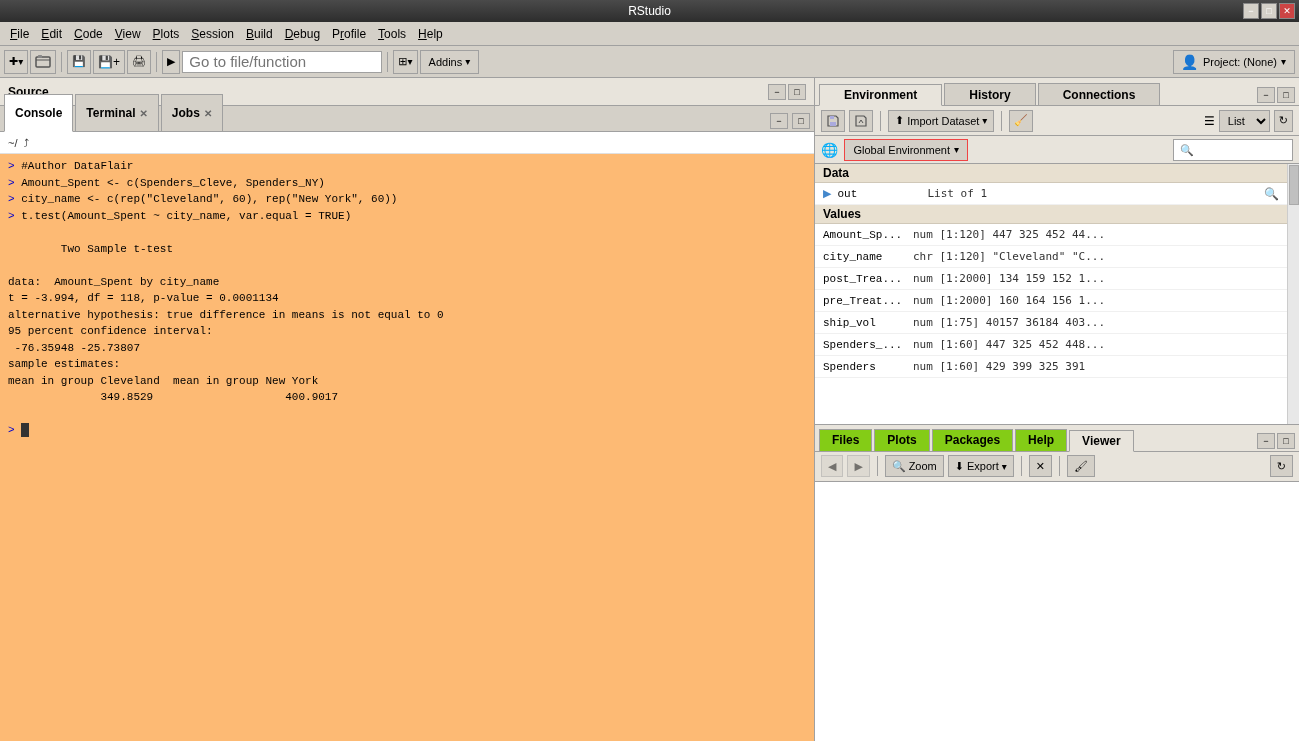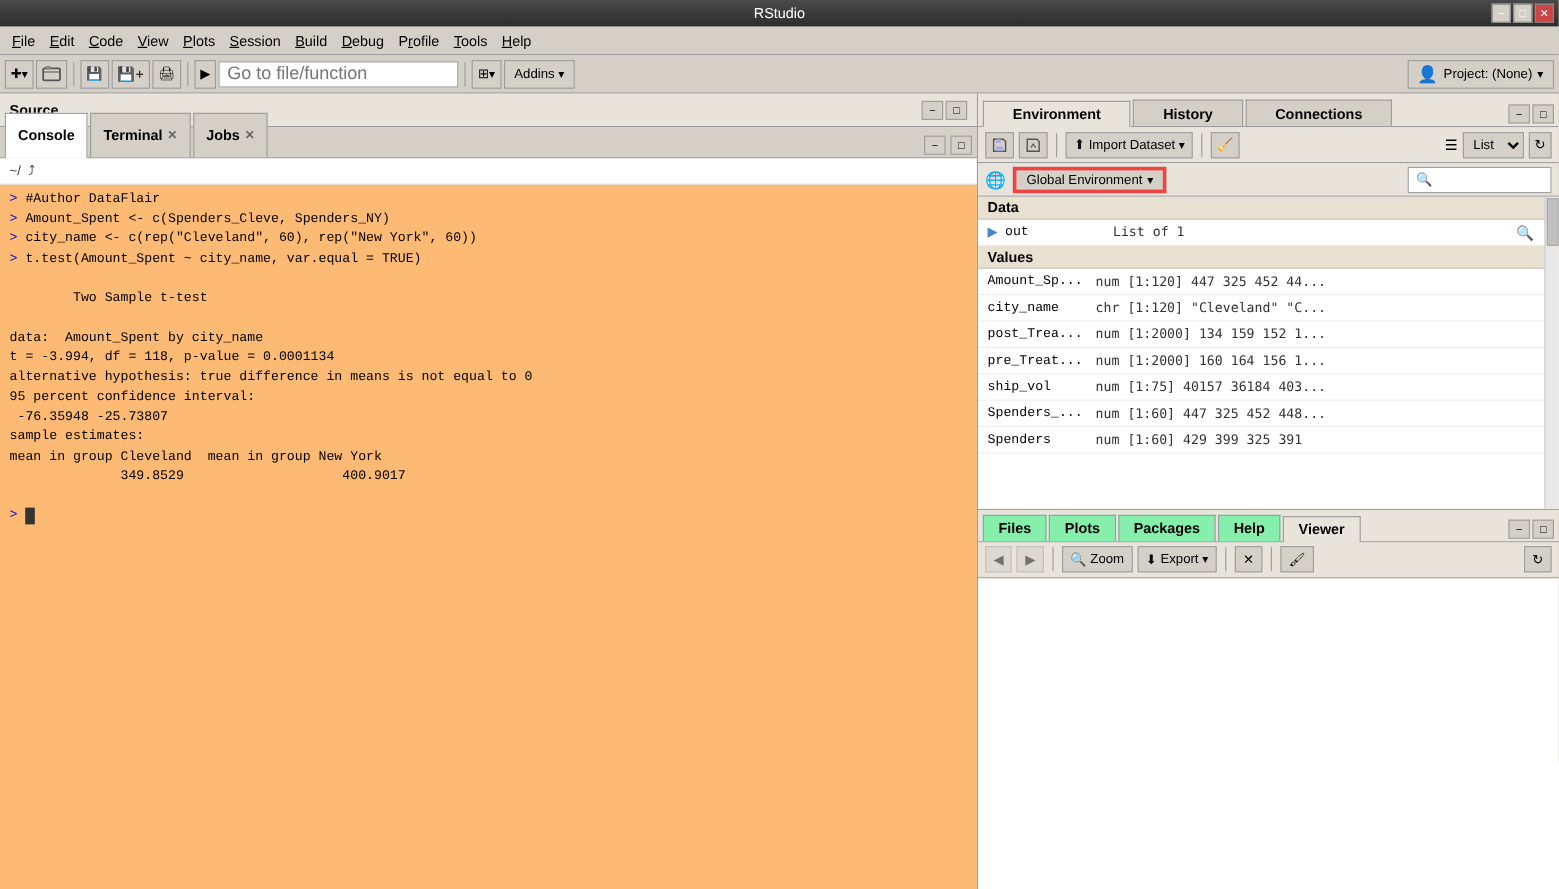--- a/index.html
+++ b/index.html
@@ -269,21 +269,21 @@
       background: #e8e4dc;
       display: flex;
       align-items: center;
       padding: 3px 6px;
       border-bottom: 1px solid #a0a0a0;
       height: 28px;
       gap: 6px;
     }
     .globe-icon { color: #4488cc; font-size: 14px; }
     #global-env-btn {
-      border: 3px solid #ef4444;
+      border: 1px solid #ef4444;
       background: #d4d0c8;
       padding: 1px 8px;
       cursor: pointer;
       font-size: 11px;
       height: 22px;
       display: flex; align-items: center; gap: 4px;
     }
     #env-search {
       margin-left: auto;
       border: 1px solid #a0a0a0;
@@ -327,21 +327,21 @@
       padding: 2px 4px 0;
       border-top: 1px solid #a0a0a0;
       border-bottom: 1px solid #a0a0a0;
       height: 28px;
       justify-content: space-between;
     }
     .files-tab {
       padding: 2px 12px;
       border: 1px solid #a0a0a0;
       border-bottom: none;
-      background: #86efac;
+      background: #84cc16;
       cursor: pointer;
       font-size: 12px;
       font-weight: bold;
       height: 22px;
       display: flex; align-items: center;
     }
     .files-tab.active {
       background: #e8e4dc;
       border-bottom: 1px solid #e8e4dc;
       margin-bottom: -1px;

